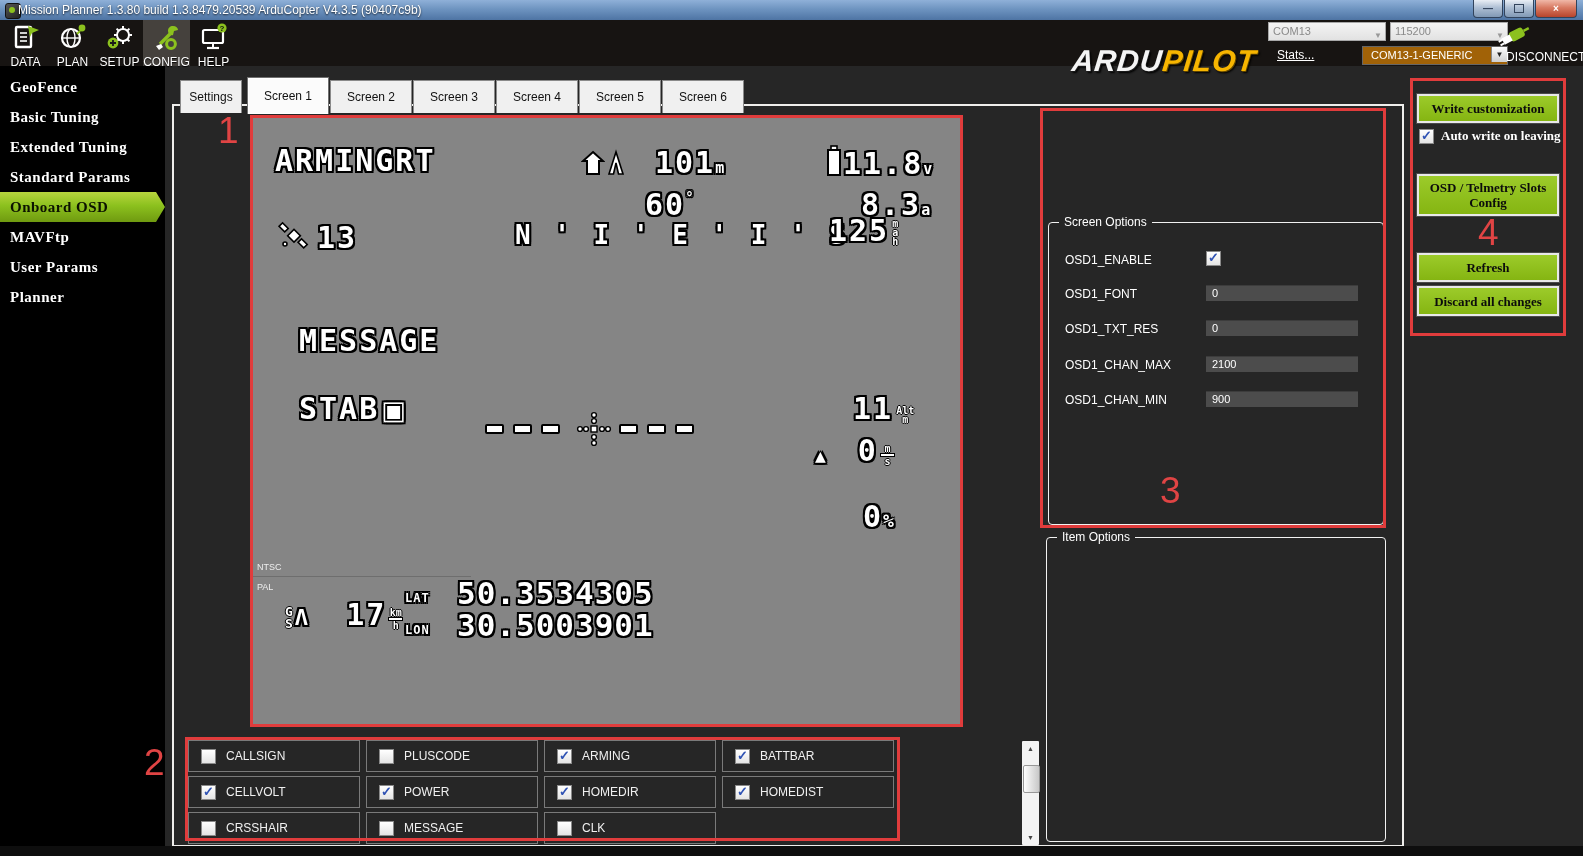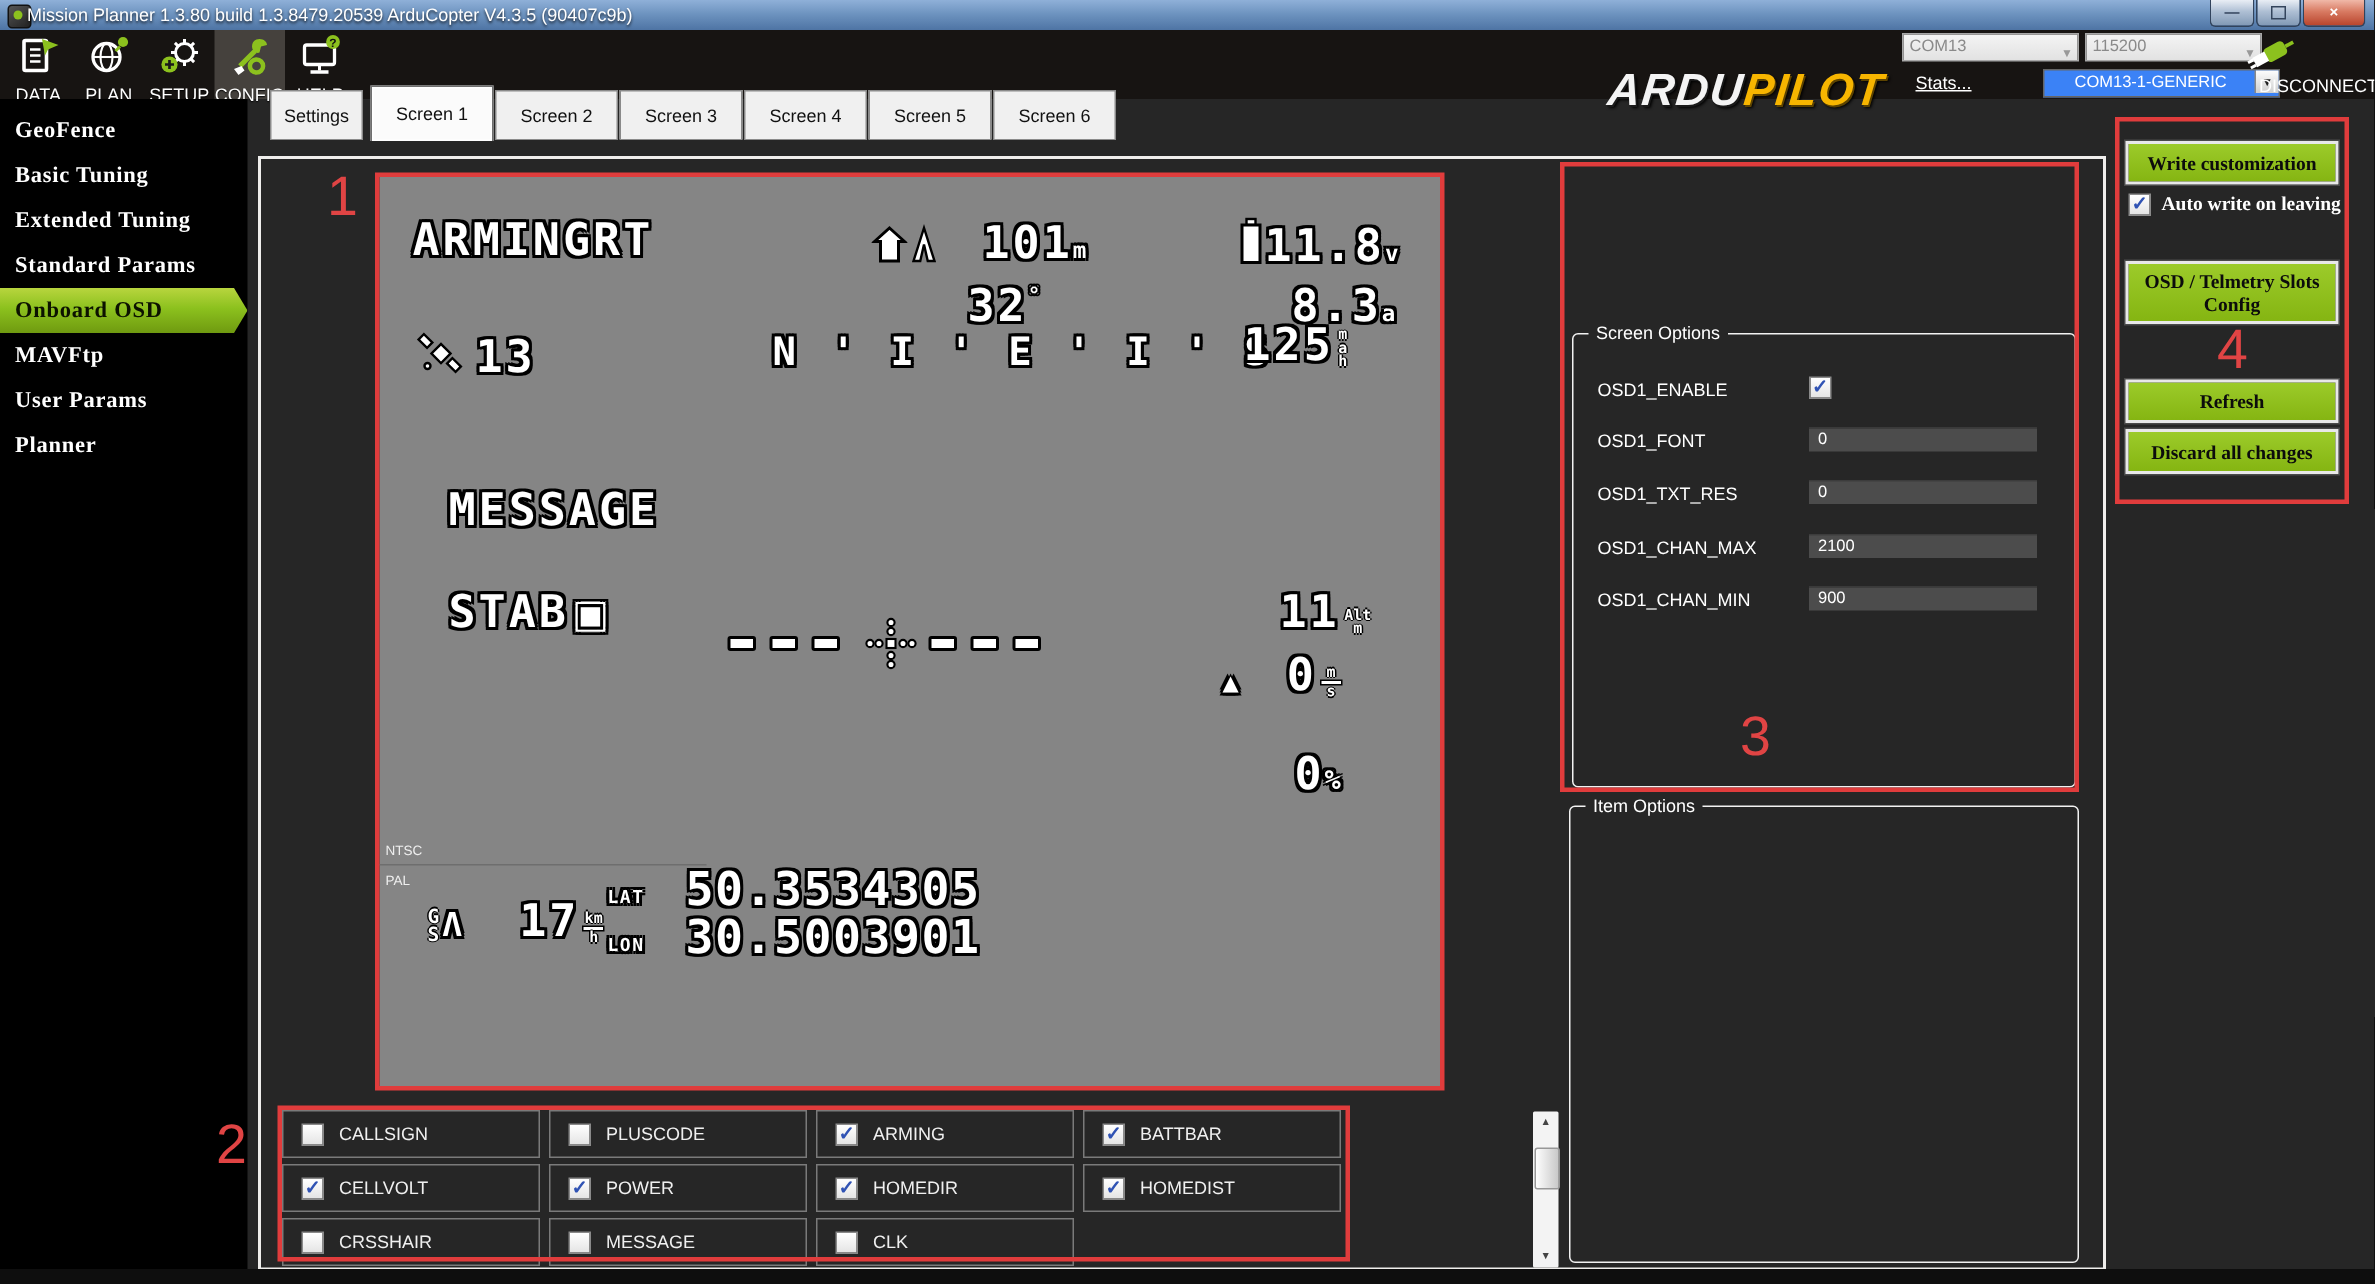--- a/index.html
+++ b/index.html
@@ -31,37 +31,37 @@
   .nav-label{color:#fff;font-size:12px;line-height:13px;text-shadow:0 1px 1px #000;text-align:right;}
 
   .logo{position:absolute;left:1072px;top:24px;font-style:italic;font-weight:900;font-size:30px;
     letter-spacing:1px;transform:skewX(-6deg);white-space:nowrap;}
   .logo .p1{color:#f4f4f4;text-shadow:1px 1px 0 #1a1a1a,2px 2px 2px #000;}
   .logo .p2{color:#F7B500;text-shadow:1px 1px 0 #5c4300,2px 2px 2px #000;}
 
   .combo-light{position:absolute;height:17px;background:linear-gradient(#f4f4f4,#e2e2e2);border:1px solid #a8a8a8;
     color:#8a8a8a;font-size:11px;line-height:16px;padding-left:4px;}
   .combo-light .arr{position:absolute;right:3px;top:5px;font-size:8px;color:#999;}
-  .combo-dark{position:absolute;left:1362px;top:46px;width:136px;height:17px;background:#3b82f6;border:1px solid #666;
-    color:#fff;font-size:11px;line-height:16px;padding-left:20px;}
+  .combo-dark{position:absolute;left:1362px;top:46px;width:136px;height:17px;background:#a16207;border:1px solid #666;
+    color:#fff;font-size:11px;line-height:16px;padding-left:8px;}
   .combo-dark .btn{position:absolute;right:0;top:0;width:15px;height:15px;background:linear-gradient(#fdfdfd,#cfcfcf);
     border-left:1px solid #888;color:#222;font-size:8px;text-align:center;line-height:15px;}
   .stats-link{position:absolute;left:1277px;top:48px;color:#fff;font-size:12px;text-decoration:underline;cursor:pointer;}
   .disconnect-label{position:absolute;left:1506px;top:50px;color:#fff;font-size:12px;white-space:nowrap;}
   .plug{position:absolute;left:1492px;top:22px;}
 
   
   .sidebar{position:absolute;left:0;top:66px;width:165px;height:790px;background:#000;}
   .side-item{height:30px;line-height:30px;padding-left:10px;color:#fff;cursor:pointer;
     font-family:"Liberation Serif",serif;font-weight:bold;font-size:15px;letter-spacing:.5px;white-space:nowrap;}
   .side-item.checked{background:linear-gradient(180deg,#b8d53e,#8CC11E 45%,#6f9a10);color:#0c1200;
     clip-path:polygon(0 0,calc(100% - 9px) 0,100% 50%,calc(100% - 9px) 100%,0 100%);}
 
   
-  .tabs{position:absolute;left:180px;top:60px;height:32px;display:flex;z-index:3;}
+  .tabs{position:absolute;left:180px;top:80px;height:32px;display:flex;z-index:3;}
   .tab{height:32px;line-height:32px;text-align:center;font-size:12px;color:#111;background:#f0f0f0;
     border:1px solid #8a8a8a;border-bottom:none;margin-right:1px;cursor:pointer;}
   .tab.settings{width:60px;margin-right:5px;}
   .tab.screen{width:80px;}
   .tab.checked{background:#fbfbfb;height:36px;margin-top:-3px;line-height:36px;border-color:#6f6f6f;z-index:4;box-shadow:0 0 0 1px #fff inset;}
 
   
   .main-panel{position:absolute;left:172px;top:104px;width:1228px;height:739px;border:2px solid #efeeec;background:#262626;}
   .bottom-strip{position:absolute;left:0;top:846px;width:100%;height:10px;background:#0e0e0e;}
 
@@ -274,21 +274,21 @@
       <span>101</span><span class="unit">m</span>
     </div>
     <div class="osd-t" style="left:572px;top:26px;">
       <span><svg width="18" height="34" viewBox="0 0 18 34" style="vertical-align:-4px;">
             <rect x="6" y="2" width="6" height="4" fill="#fff" stroke="#000" stroke-width="1.6"></rect>
             <rect x="3" y="6" width="12" height="25" fill="#fff" stroke="#000" stroke-width="2"></rect>
           </svg></span><span>11.8</span><span class="unit">v</span>
     </div>
 
     <div class="osd-t" style="left:392px;top:72px;">
-      <span>32</span><span class="sup">°</span>
+      <span>60</span><span class="sup">°</span>
     </div>
     <div class="osd-t" style="left:608px;top:72px;">
       <span>8.3</span><span class="unit">a</span>
     </div>
 
     <div class="osd-t" style="left:24px;top:100px;">
       <span><svg width="34" height="34" viewBox="0 0 34 34" style="vertical-align:-4px;">
             <g stroke="#000" stroke-width="1.6" fill="#fff">
               <rect x="13" y="13" width="9" height="9" transform="rotate(45 17 17)"></rect>
               <rect x="3" y="7" width="8" height="5" transform="rotate(45 7 9)"></rect>

